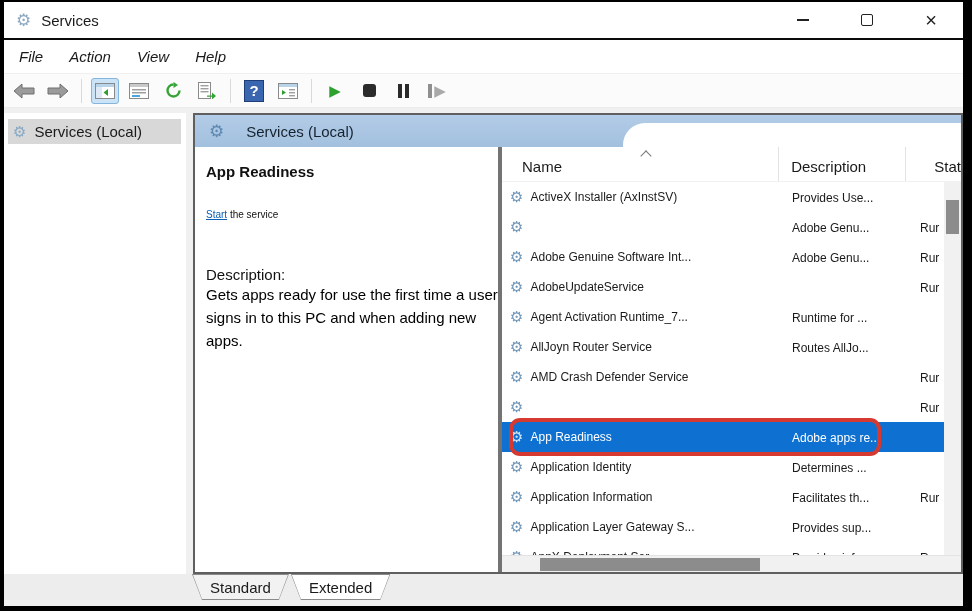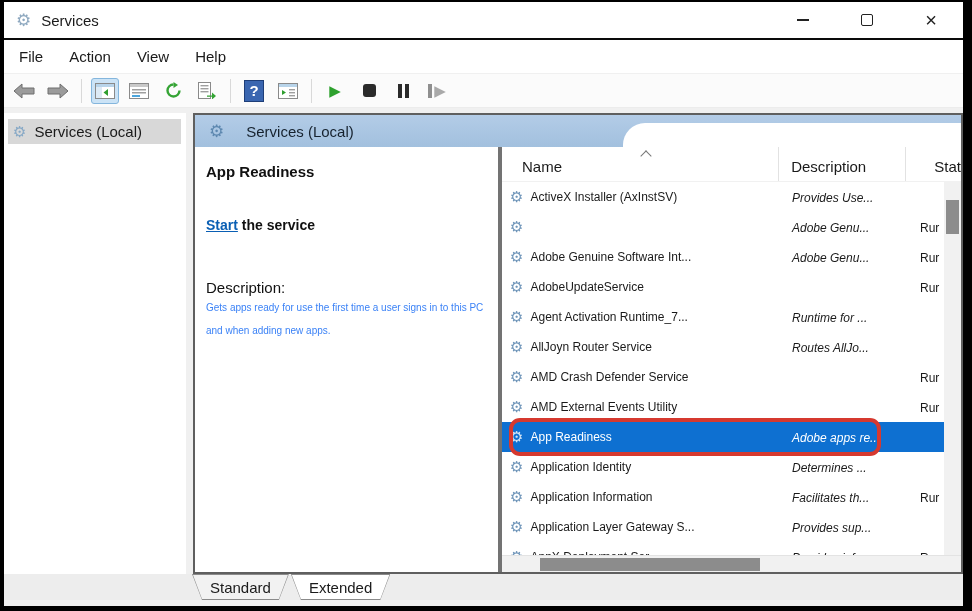--- a/index.html
+++ b/index.html
@@ -14,21 +14,21 @@
   .title-icon { font-family: "DejaVu Sans", sans-serif; color: #8fa9c0; font-size: 17px; margin: 0 10px 0 12px; }
   .title-text { font-size: 15px; color: #1a1a1a; }
   .win-controls { margin-left: auto; display: flex; height: 100%; }
   .win-btn { width: 64px; display: flex; align-items: center; justify-content: center; cursor: default; }
   .min-glyph { width: 12px; height: 2px; background: #222; }
   .max-glyph { width: 12px; height: 12px; border: 1.6px solid #222; border-radius: 2px; }
   .close-glyph { font-size: 20px; color: #222; line-height: 1; }
   .title-sep { height: 2px; background: #0a0a0a; flex: 0 0 auto; }
   
   .menubar { height: 34px; background: #fff; display: flex; align-items: center; padding-left: 15px; gap: 26px; flex: 0 0 auto; border-bottom: 1px solid #f0f0f0; }
-  .menu-item { font-size: 15px; color: #1a1a1a; cursor: default; }
+  .menu-item { font-size: 15px; color: #1a1a1a; cursor: default; font-style: italic; }
   
   .toolbar { height: 34px; background: #fbfbfb; display: flex; align-items: center; padding-left: 6px; gap: 6px; flex: 0 0 auto; border-bottom: 1px solid #ececec; }
   .tb-btn { width: 28px; height: 26px; display: flex; align-items: center; justify-content: center; border: 1px solid transparent; border-radius: 3px; }
   .tb-btn.active { background: #cbe3f6; border-color: #84b6dd; }
   .tb-sep { width: 1px; height: 24px; background: #d9d9d9; margin: 0 3px; }
   .glyph-green { color: #2ea12e; font-size: 15px; line-height: 1; }
   .stop-glyph { width: 13px; height: 13px; background: #2b2b2b; border-radius: 3px; }
   .pause-glyph { display: flex; gap: 3px; }
   .pause-glyph i { display: block; width: 4px; height: 14px; background: #2b2b2b; }
   .restart-glyph { display: flex; align-items: center; gap: 2px; }
@@ -45,38 +45,38 @@
   .main-panel { flex: 1 1 auto; border: 2px solid #5f5f5f; background: #fff; display: flex; flex-direction: column; min-width: 0; }
   
   .mmc-header { height: 32px; background: linear-gradient(#b3cce7, #a2c0de); position: relative; display: flex; align-items: center; flex: 0 0 auto; }
   .mmc-header .gear { font-family: "DejaVu Sans", sans-serif; color: #5d88b0; font-size: 17px; margin: 0 22px 0 14px; }
   .mmc-title { font-size: 15px; color: #16222e; }
   .header-curve { position: absolute; right: 0; bottom: 0; left: 428px; height: 24px; background: #fff; border-top-left-radius: 22px; }
   
   .content { flex: 1 1 auto; display: flex; min-height: 0; justify-content: flex-end; }
   .info-pane { width: 303px; flex: 0 0 auto; padding: 16px 4px 0 11px; }
   .svc-title { font-size: 15px; font-weight: bold; color: #111; }
-  .svc-action { margin-top: 37px; font-size: 14px; color: #111; font-weight: bold; }
+  .svc-action { margin-top: 29px; font-size: 10px; color: #111; }
   .svc-link { color: #0a5fb4; text-decoration: underline; cursor: pointer; }
   .svc-desc-label { margin-top: 46px; font-size: 15px; color: #111; }
-  .svc-desc { font-size: 10px; color: #3b82f6; line-height: 23px; width: 292px; }
+  .svc-desc { font-size: 15px; color: #000000; line-height: 23px; width: 292px; }
   
   .list-area { flex: 1 1 auto; display: flex; flex-direction: column; border-left: 4px solid #737373; min-width: 0; }
   .list-head { height: 35px; display: flex; align-items: flex-end; position: relative; flex: 0 0 auto; border-bottom: 1px solid #f1f1f1; }
   .hcell { font-size: 15px; color: #1a1a1a; padding-bottom: 6px; }
   .h-name { width: 278px; padding-left: 20px; }
   .h-desc { width: 128px; padding-left: 12px; border-left: 1px solid #e2e2e2; align-self: stretch; display: flex; align-items: flex-end; }
   .h-stat { flex: 1; padding-left: 28px; border-left: 1px solid #e2e2e2; align-self: stretch; display: flex; align-items: flex-end; }
   .sort-chevron { position: absolute; top: 3px; left: 140px; width: 9px; height: 9px; }
   .sort-chevron::before { content: ""; position: absolute; left: 0; top: 2px; width: 7px; height: 7px; border-left: 1.5px solid #777; border-top: 1.5px solid #777; transform: rotate(45deg); }
   .list-body { flex: 1 1 auto; display: flex; min-height: 0; }
   .rows { flex: 1 1 auto; overflow: hidden; position: relative; }
   .lrow { height: 30px; display: flex; align-items: center; position: relative; }
   .lrow .c-name { width: 278px; display: flex; align-items: center; gap: 7px; padding-left: 8px; overflow: hidden; white-space: nowrap; }
-  .lrow .c-desc { width: 128px; padding-left: 12px; overflow: hidden; white-space: nowrap; font-style: italic; }
+  .lrow .c-desc { width: 128px; padding-left: 12px; overflow: hidden; white-space: nowrap; }
   .lrow .c-stat { flex: 1; padding-left: 12px; overflow: hidden; white-space: nowrap; }
   .lrow span.txt { font-size: 12px; color: #1a1a1a; }
   .g-row { font-family: "DejaVu Sans", sans-serif; color: #6f95b9; font-size: 15px; flex: 0 0 auto; }
   .lrow.selected { background: #0e70d1; }
   .lrow.selected span.txt { color: #fff; }
   .lrow.selected .g-row { color: #d6e6f5; }
   .annotation { position: absolute; left: 7px; top: -4px; width: 372px; height: 38px; border: 4px solid #d6392f; border-radius: 11px; pointer-events: none; z-index: 5; }
   .vscroll { width: 17px; flex: 0 0 auto; background: #f1f1f1; position: relative; }
   .vthumb { position: absolute; top: 18px; left: 2px; width: 13px; height: 34px; background: #8c8c8c; }
   .hscroll { height: 17px; flex: 0 0 auto; background: #f1f1f1; border-top: 1px solid #e3e3e3; position: relative; }
@@ -280,21 +280,20 @@
                   <div class="c-name">
                     <span class="g-row">⚙</span>
                     <span class="txt">AMD Crash Defender Service</span>
                   </div>
                   <div class="c-desc"><span class="txt"></span></div>
                   <div class="c-stat"><span class="txt">Rur</span></div>
                 </div>
                 <div class="lrow">
                   <div class="c-name">
                     <span class="g-row">⚙</span>
-                    <span class="txt">AMD External Events Utility</span>
                   </div>
                   <div class="c-desc"><span class="txt"></span></div>
                   <div class="c-stat"><span class="txt">Rur</span></div>
                 </div>
                 <div class="lrow selected">
                   <div class="c-name">
                     <span class="g-row">⚙</span>
                     <span class="txt">App Readiness</span>
                   </div>
                   <div class="c-desc"><span class="txt">Adobe apps re...</span></div>

